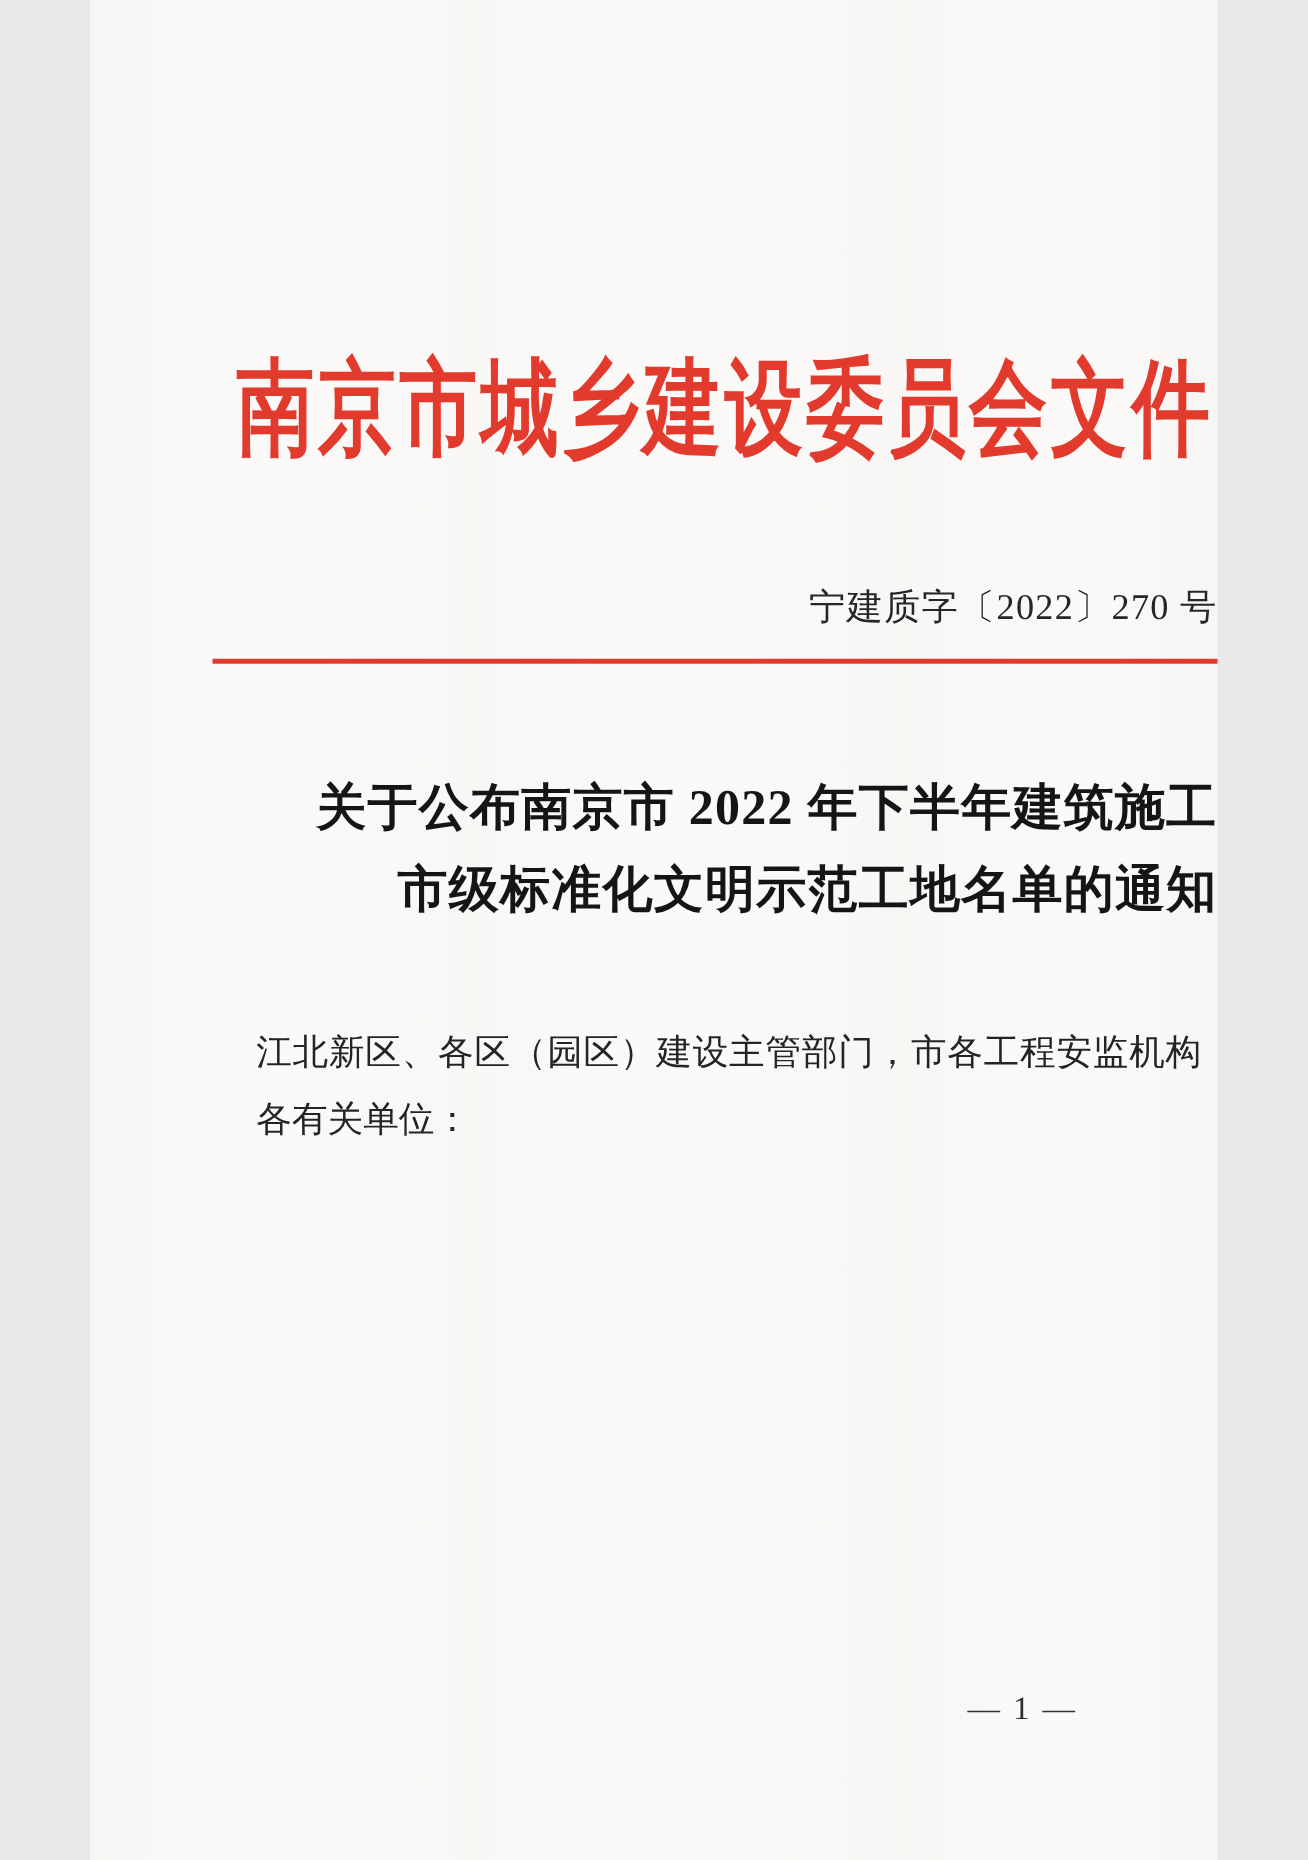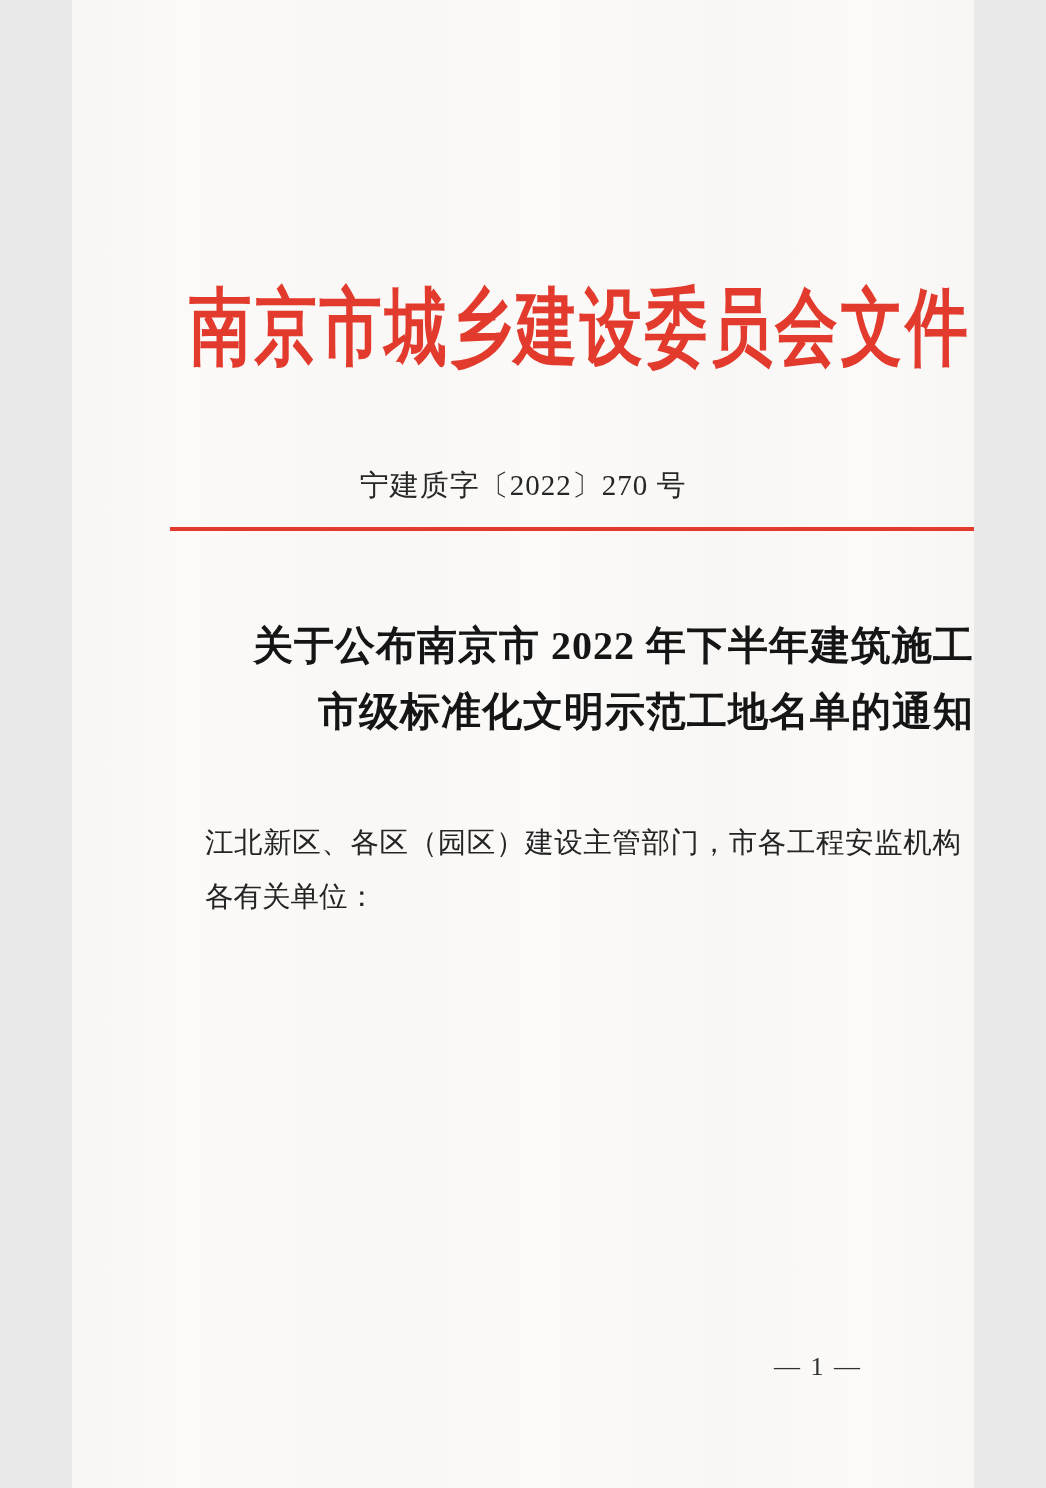--- a/index.html
+++ b/index.html
@@ -43,21 +43,21 @@
     transform-origin: 50% 50%;
     white-space: nowrap;
     font-family: "Liberation Serif", "DejaVu Serif", serif;
   }
 
   .doc-number {
     position: absolute;
     top: 466px;
     left: 0;
     width: 100%;
-    text-align: center;
+    text-align: right;
     font-size: 29px;
     letter-spacing: 1px;
     color: #262626;
     white-space: nowrap;
   }
 
   .red-line {
     position: absolute;
     top: 527px;
     left: 98px;

